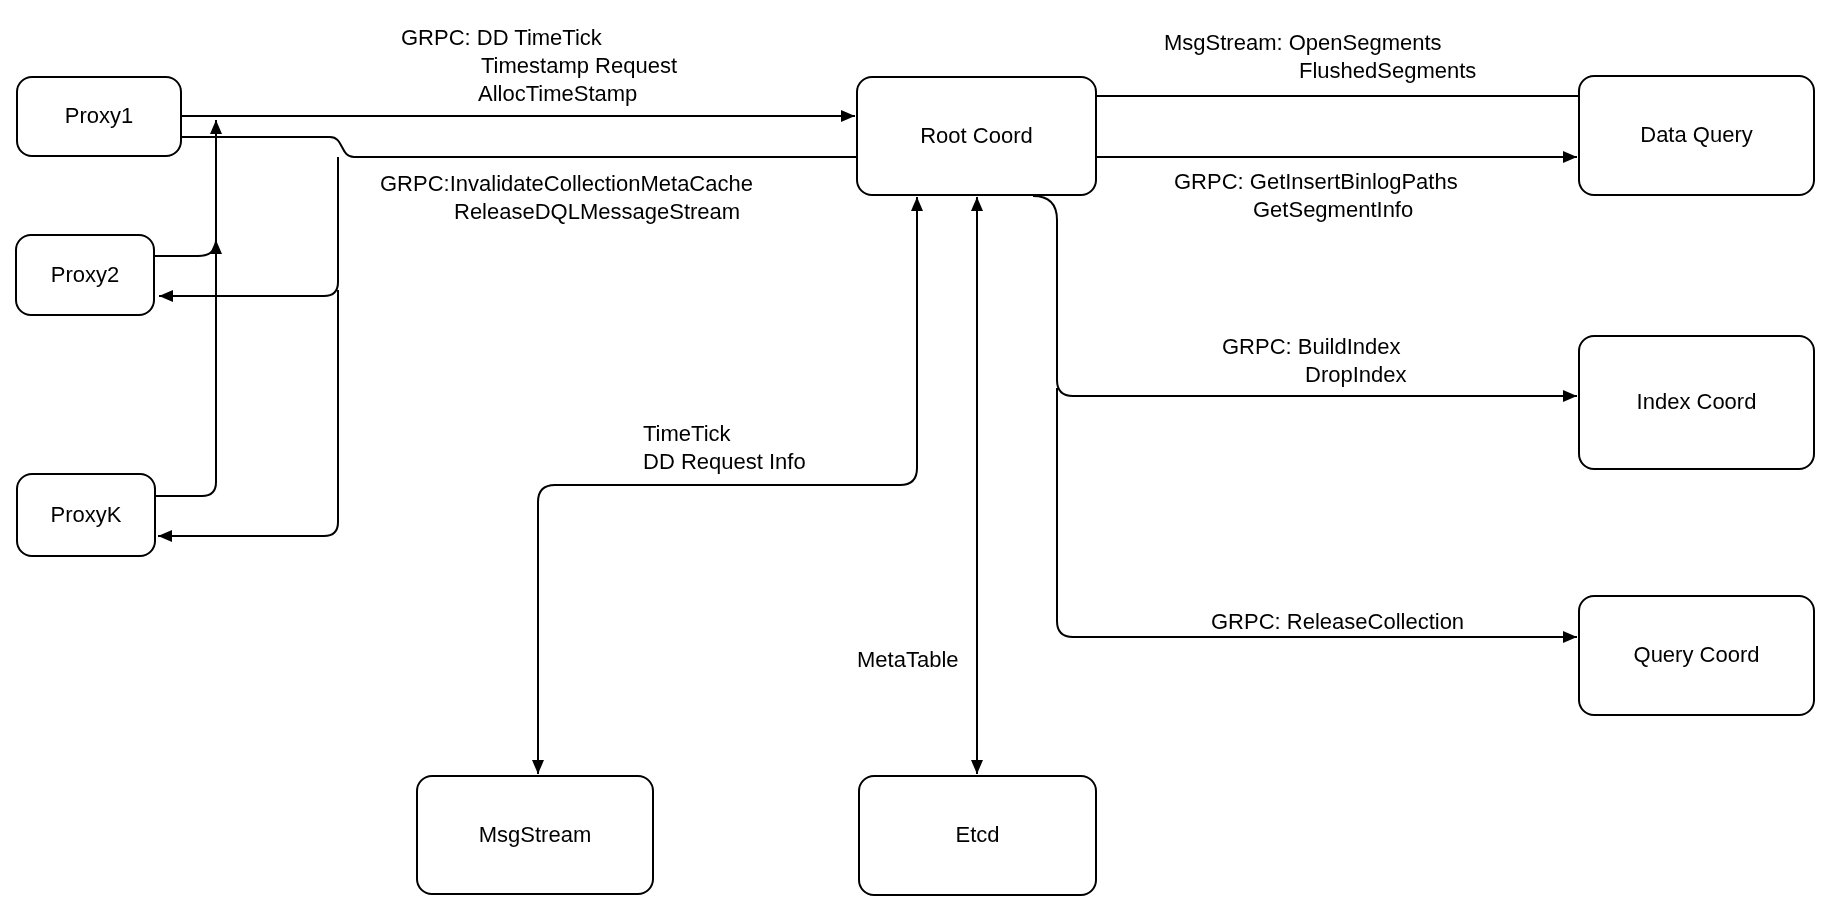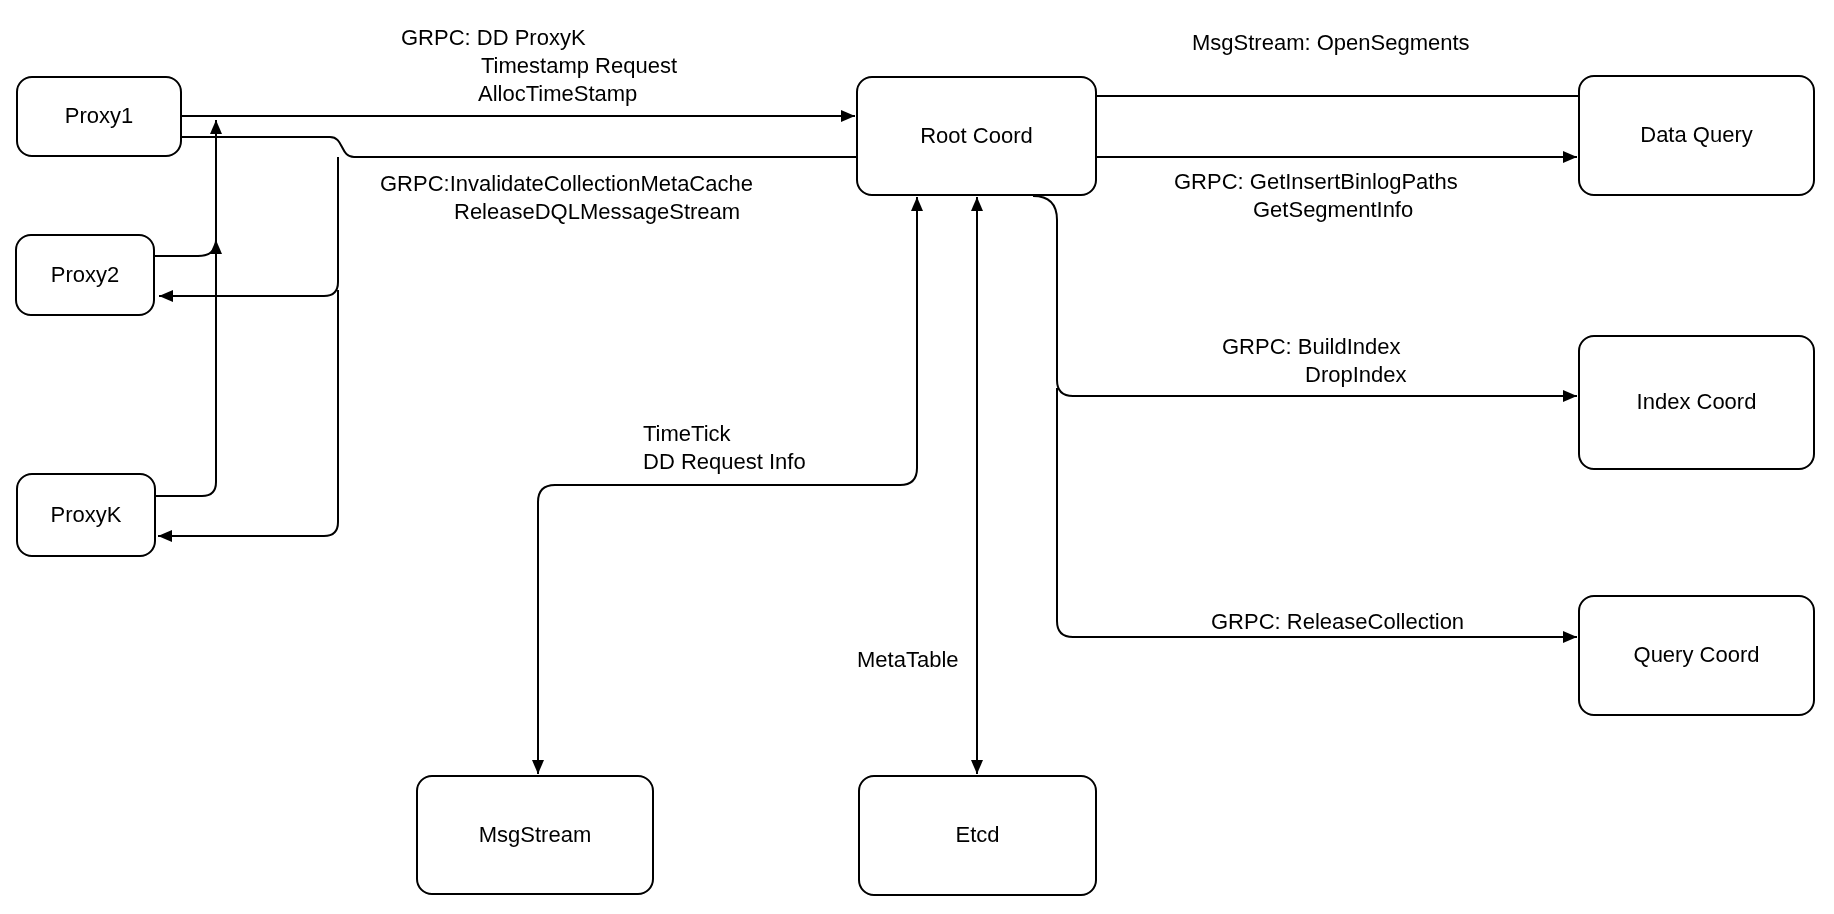--- a/index.html
+++ b/index.html
@@ -102,32 +102,33 @@
     <span>Query Coord</span>
   </div>
   <div class="node" style="left:416px; top:775px; width:238px; height:120px;">
     <span>MsgStream</span>
   </div>
   <div class="node" style="left:858px; top:775px; width:239px; height:121px;">
     <span>Etcd</span>
   </div>
 
   <div class="elabel" style="left:401px; top:24px;">
-      <div style="padding-left: 0px;">GRPC: DD ProxyK</div>
+      <div style="padding-left: 0px;">GRPC: DD TimeTick</div>
       <div style="padding-left: 80px;">Timestamp Request</div>
       <div style="padding-left: 77px;">AllocTimeStamp</div>
     </div>
 
   <div class="elabel" style="left:380px; top:170px;">
       <div style="padding-left: 0px;">GRPC:InvalidateCollectionMetaCache</div>
       <div style="padding-left: 74px;">ReleaseDQLMessageStream</div>
     </div>
 
-  <div class="elabel" style="left:1164px; top:29px;margin-left:28px;">
+  <div class="elabel" style="left:1164px; top:29px;">
       <div style="padding-left: 0px;">MsgStream: OpenSegments</div>
+      <div style="padding-left: 135px;">FlushedSegments</div>
     </div>
 
   <div class="elabel" style="left:1174px; top:168px;">
       <div style="padding-left: 0px;">GRPC: GetInsertBinlogPaths</div>
       <div style="padding-left: 79px;">GetSegmentInfo</div>
     </div>
 
   <div class="elabel" style="left:1222px; top:333px;">
       <div style="padding-left: 0px;">GRPC: BuildIndex</div>
       <div style="padding-left: 83px;">DropIndex</div>

